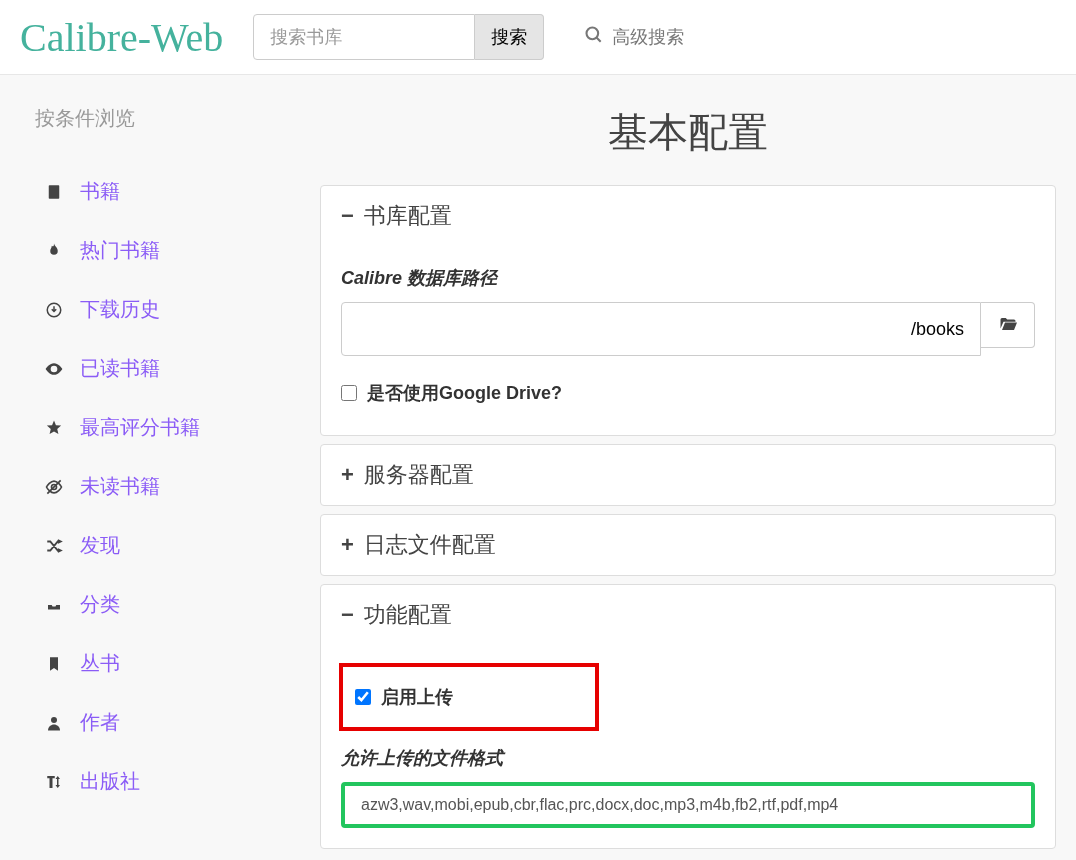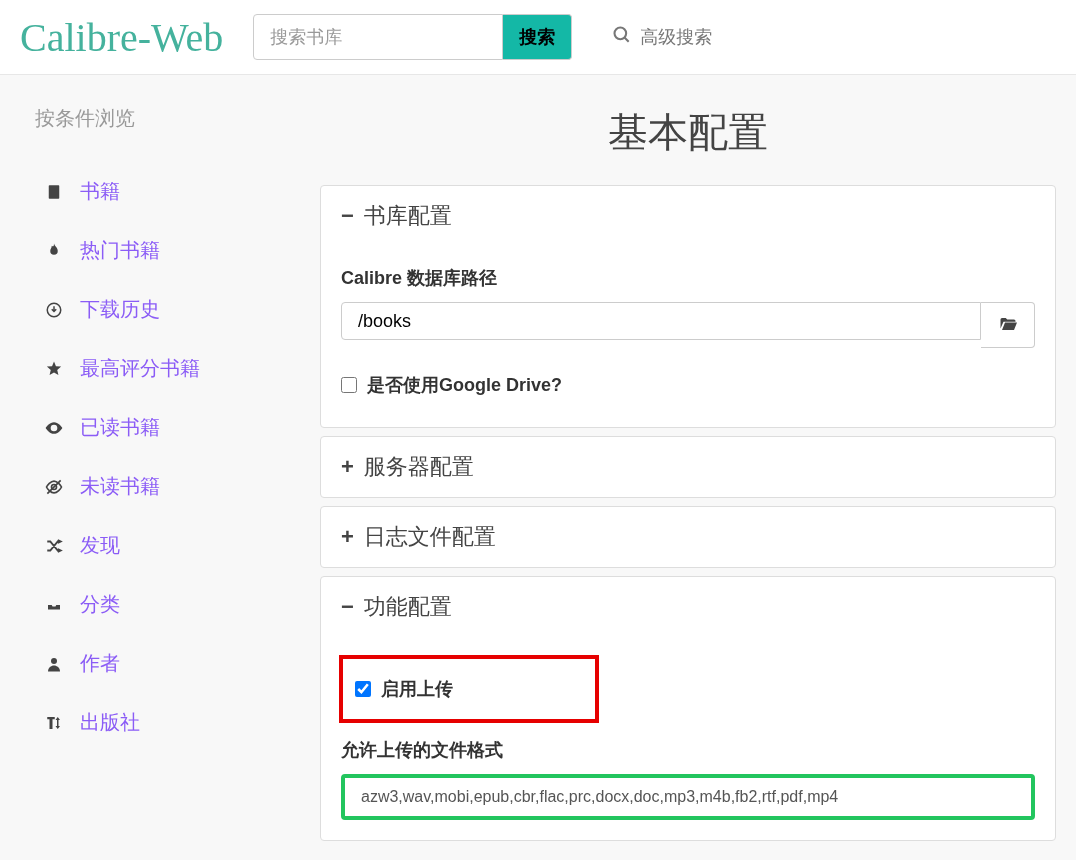--- a/index.html
+++ b/index.html
@@ -18,39 +18,38 @@
   font-size: 40px;
   color: #45b29d;
   margin-right: 30px;
   white-space: nowrap;
 }
 .search-form {
   display: flex;
   align-items: center;
 }
 .search-input {
-  width: 250px;
+  width: 222px;
   height: 46px;
   padding: 10px 16px;
   font-size: 18px;
   border: 1px solid #ccc;
   border-radius: 4px 0 0 4px;
   color: #999;
 }
 .search-input::placeholder { color: #999; }
 .search-btn {
   height: 46px;
   padding: 10px 16px;
   font-size: 18px;
-  background: #14b8a6;
+  background: #e5e5e5;
   border: 1px solid #ccc;
   border-left: none;
   border-radius: 0 4px 4px 0;
   cursor: pointer;
-  font-weight: bold;
 }
 .adv-search {
   display: flex;
   align-items: center;
   color: #777;
   font-size: 18px;
   margin-left: 40px;
   cursor: pointer;
 }
 .adv-search svg { margin-right: 8px; }
@@ -103,29 +102,31 @@
   align-items: center;
   cursor: pointer;
 }
 .panel-heading .toggle-icon { margin-right: 10px; font-weight: bold; }
 .panel-body { padding: 20px; }
 .form-label {
   font-weight: bold;
   font-size: 18px;
   margin-bottom: 12px;
   display: block;
+  font-style: italic;
 }
 .input-group { display: flex; margin-bottom: 25px; }
 .text-input {
   flex: 1;
-  height: 38px;
+  height: 54px;
   padding: 10px 16px;
   font-size: 18px;
   border: 1px solid #ccc;
   border-radius: 4px 0 0 4px;
+  text-align: right;
 }
 .addon-btn {
   width: 54px;
   height: 46px;
   border: 1px solid #ccc;
   border-left: none;
   border-radius: 0 4px 4px 0;
   background: #fff;
   display: flex;
   align-items: center;
@@ -206,33 +207,33 @@
         <span class="icon-wrap">
             <svg width="18" height="18" viewBox="0 0 24 24" fill="none" stroke="#444" stroke-width="2">
               <circle cx="12" cy="12" r="9"></circle>
               <path d="M12 7v7m-3-3l3 3 3-3"></path>
             </svg>
           </span>
         <span>下载历史</span>
       </li>
       <li class="sidebar-item">
         <span class="icon-wrap">
-            <svg width="18" height="18" viewBox="0 0 24 24" fill="#444">
-              <path d="M12 2l2.6 6.3 6.9.5-5.2 4.5 1.6 6.7L12 16.8 6.1 20l1.6-6.7L2.5 8.8l6.9-.5z"></path>
-            </svg>
-          </span>
-        <span>最高评分书籍</span>
-      </li>
-      <li class="sidebar-item">
-        <span class="icon-wrap">
             <svg width="20" height="20" viewBox="0 0 24 24" fill="#444">
               <path d="M12 5c5 0 9 5 10 7-1 2-5 7-10 7S3 14 2 12c1-2 5-7 10-7zm0 3a4 4 0 100 8 4 4 0 000-8z"></path>
             </svg>
           </span>
         <span>已读书籍</span>
+      </li>
+      <li class="sidebar-item">
+        <span class="icon-wrap">
+            <svg width="18" height="18" viewBox="0 0 24 24" fill="#444">
+              <path d="M12 2l2.6 6.3 6.9.5-5.2 4.5 1.6 6.7L12 16.8 6.1 20l1.6-6.7L2.5 8.8l6.9-.5z"></path>
+            </svg>
+          </span>
+        <span>最高评分书籍</span>
       </li>
       <li class="sidebar-item">
         <span class="icon-wrap">
             <svg width="20" height="20" viewBox="0 0 24 24" fill="none" stroke="#444" stroke-width="2">
               <path d="M3 12c1-2 5-7 9-7s8 5 9 7c-1 2-5 7-9 7s-8-5-9-7z"></path>
               <circle cx="12" cy="12" r="3"></circle>
               <line x1="4" y1="20" x2="20" y2="4"></line>
             </svg>
           </span>
         <span>未读书籍</span>
@@ -246,20 +247,28 @@
         <span>发现</span>
       </li>
       <li class="sidebar-item">
         <span class="icon-wrap">
             <svg width="18" height="18" viewBox="0 0 24 24" fill="#444">
               <path d="M3 13h5l2 3h4l2-3h5v6a2 2 0 01-2 2H5a2 2 0 01-2-2v-6zm2-9h14l2 9h-5l-2 3h-4l-2-3H3l2-9z" opacity="0"></path>
               <path d="M4 12h5l1 2h4l1-2h5v6H4z"></path>
             </svg>
           </span>
         <span>分类</span>
+      </li>
+      <li class="sidebar-item">
+        <span class="icon-wrap">
+            <svg width="16" height="18" viewBox="0 0 24 24" fill="#444">
+              <path d="M6 2h12v20l-6-4-6 4V2z"></path>
+            </svg>
+          </span>
+        <span>丛书</span>
       </li>
       <li class="sidebar-item">
         <span class="icon-wrap">
             <svg width="18" height="18" viewBox="0 0 24 24" fill="#444">
               <circle cx="12" cy="8" r="4"></circle>
               <path d="M4 22c0-5 4-8 8-8s8 3 8 8H4z"></path>
             </svg>
           </span>
         <span>作者</span>
       </li>

